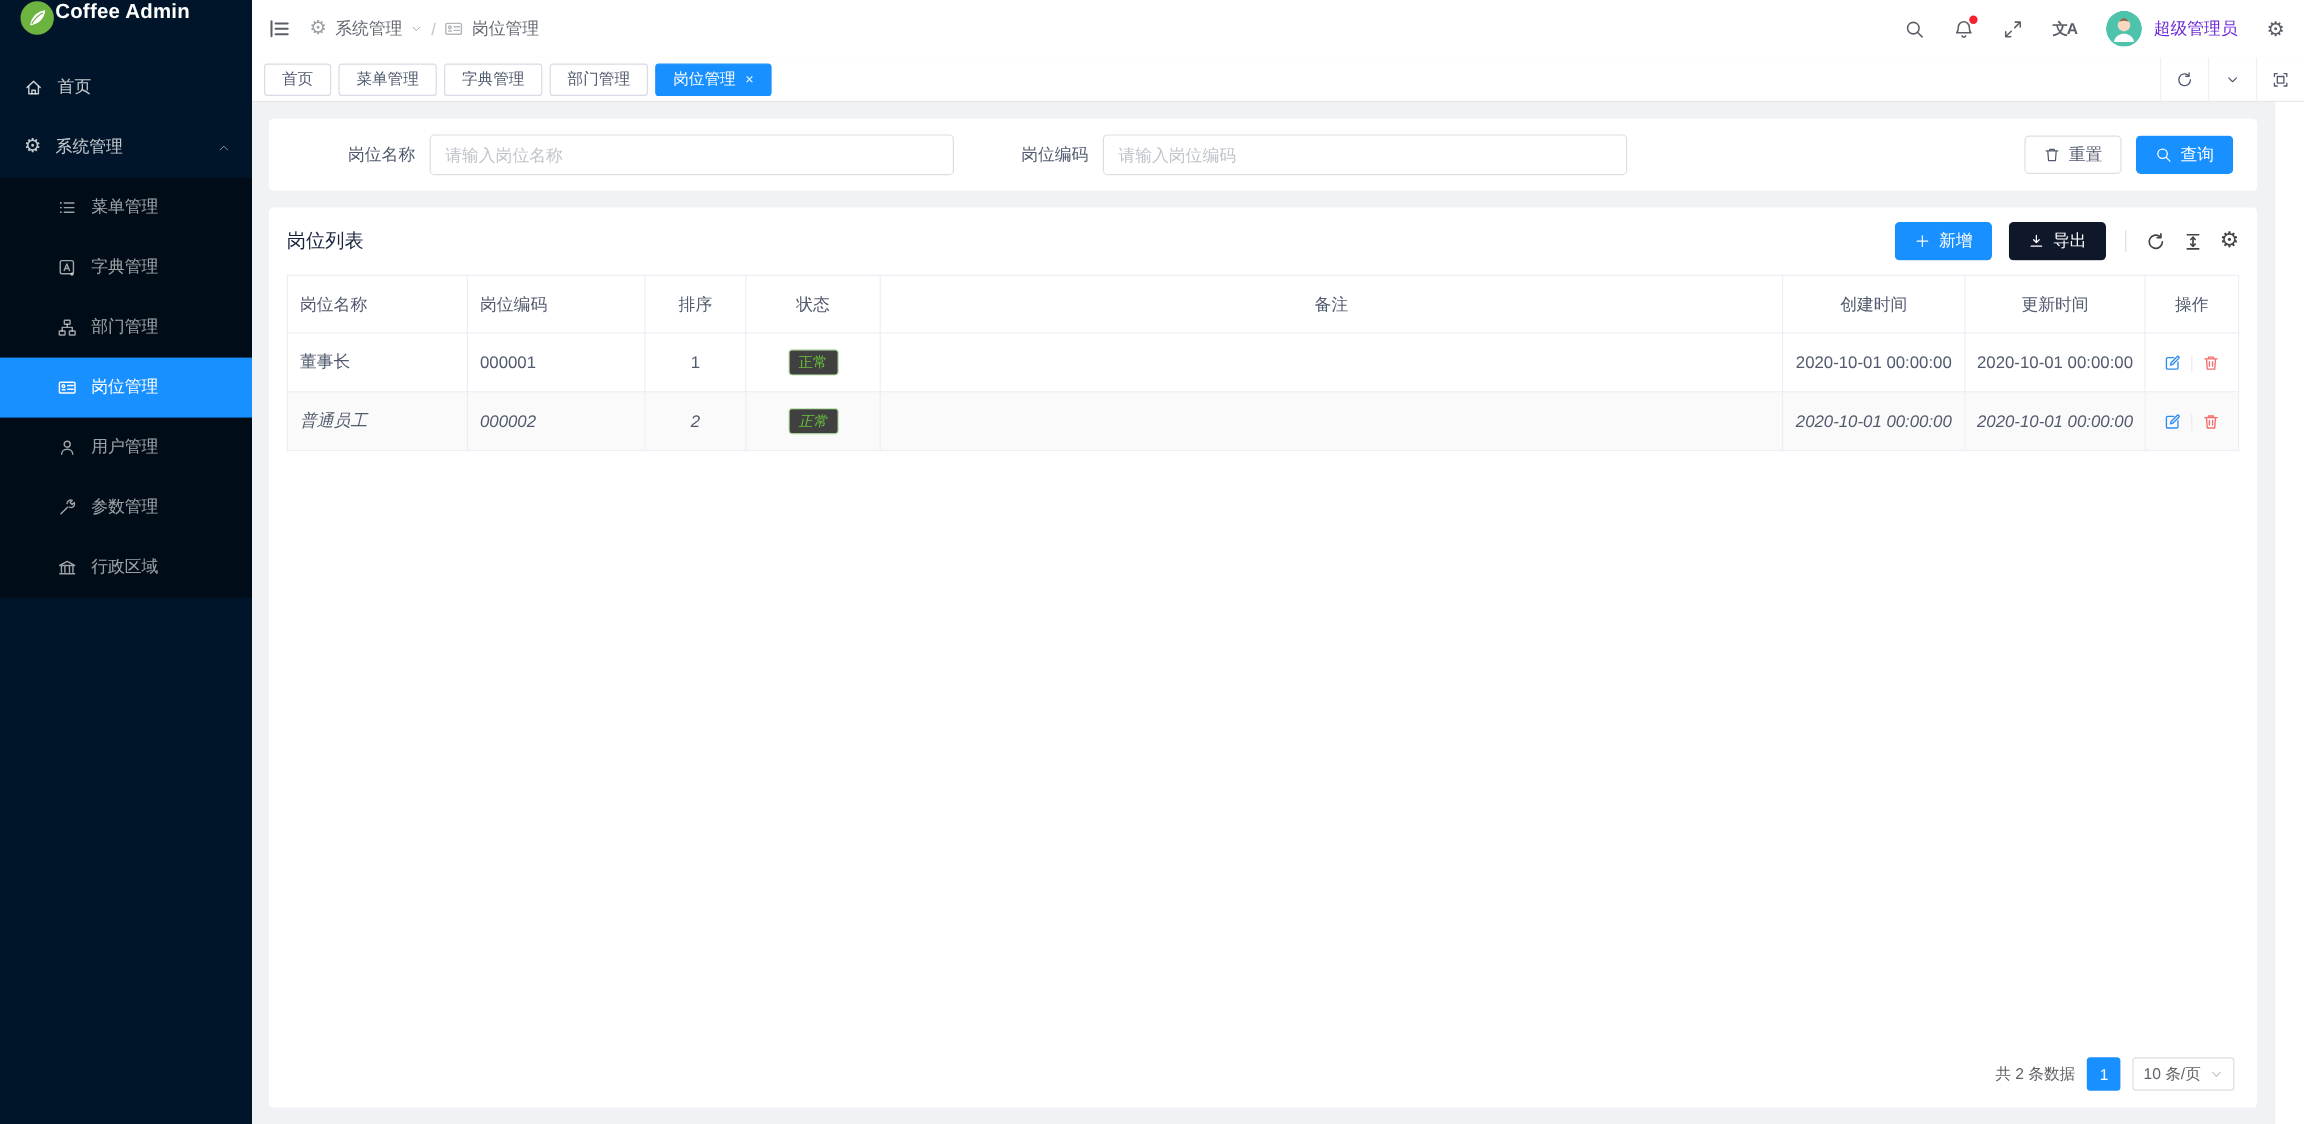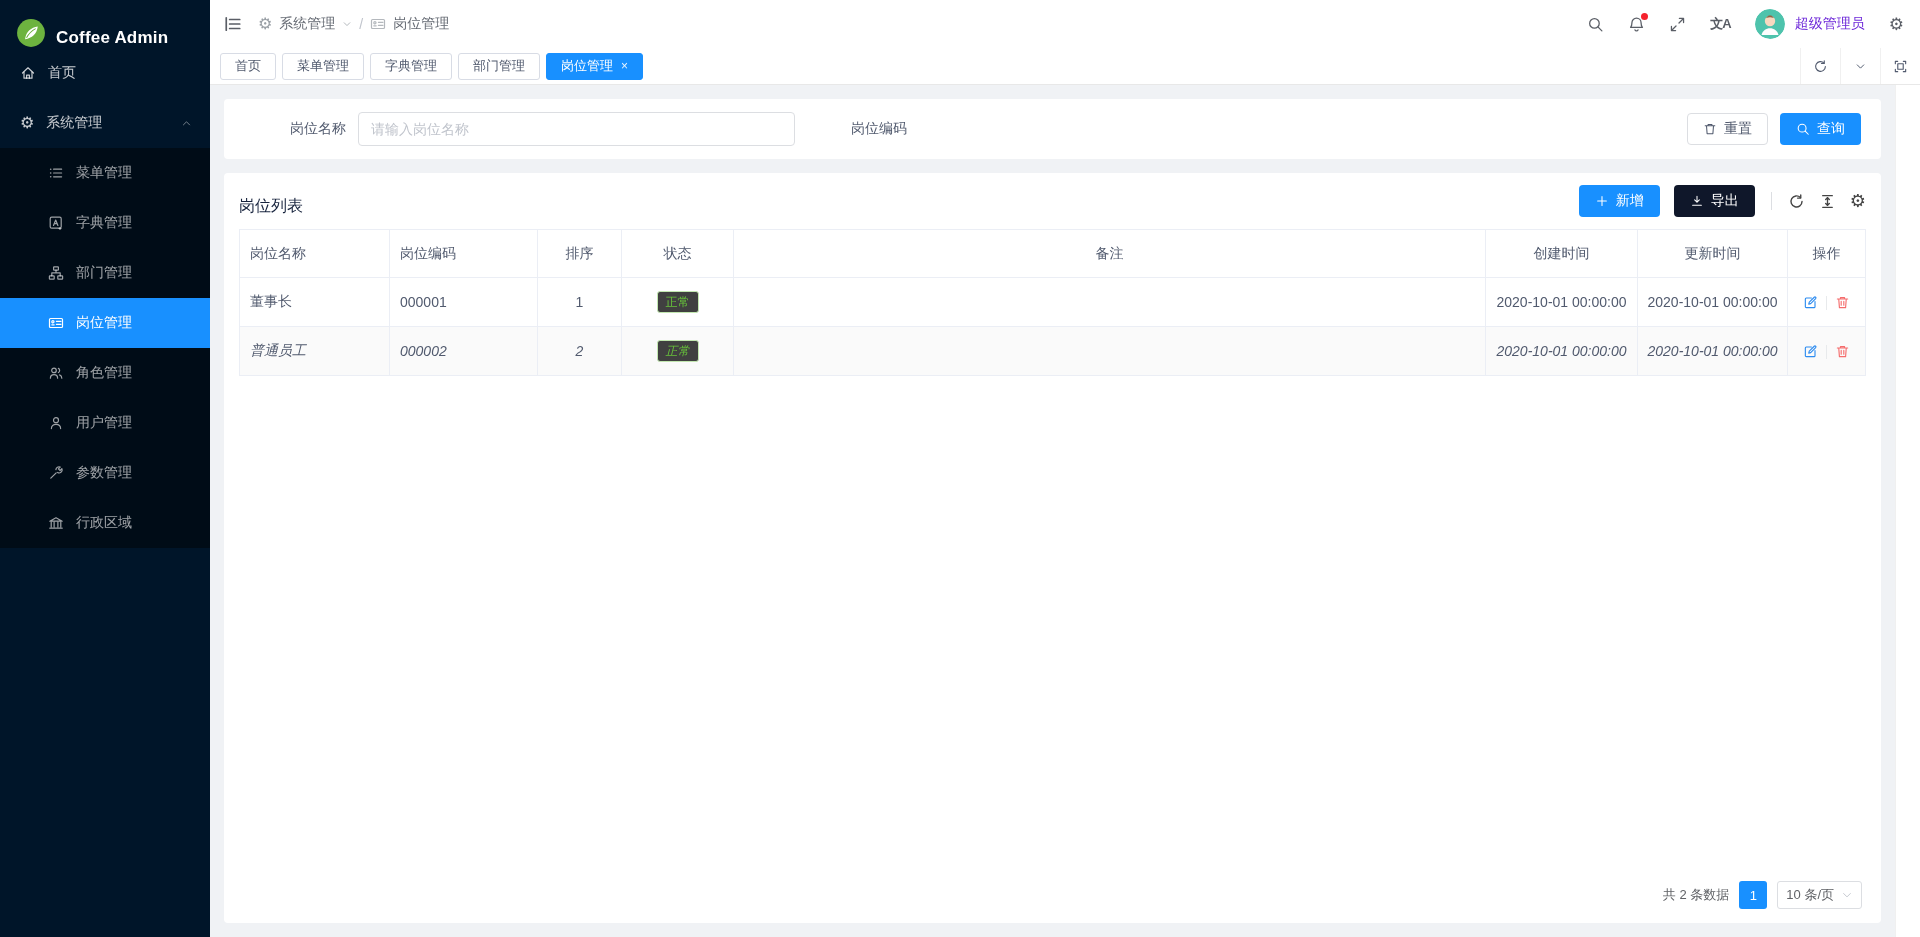--- a/index.html
+++ b/index.html
@@ -3,21 +3,21 @@
 <meta charset="utf-8">
 <style>
   * { margin:0; padding:0; box-sizing:border-box; }
   html,body { width:1920px; height:937px; overflow:hidden; }
   body { font-family:"Liberation Sans","DejaVu Sans",sans-serif; display:flex; background:#f0f2f5; color:#515a6e; }
   svg { display:block; }
   .ico { width:16px; height:16px; fill:none; stroke:currentColor; stroke-width:1.2; stroke-linecap:round; stroke-linejoin:round; }
 
   
   .sidebar { width:210px; flex-shrink:0; background:#001529; display:flex; flex-direction:column; }
-  .logo { height:48px; display:flex; align-items:flex-end; gap:10px; padding-left:16px; }
+  .logo { height:48px; display:flex; align-items:flex-start; padding-left:16px; }
   .logo-title { color:#fff; font-weight:bold; font-size:17px; letter-spacing:.2px; }
   .menu { flex:1; overflow:hidden; font-size:14px; }
   .menu-item { height:50px; display:flex; align-items:center; gap:12px; padding:0 18px 0 20px; color:rgba(255,255,255,.78); cursor:pointer; position:relative; }
   .menu-item .caret { margin-left:auto; opacity:.7; }
   .submenu { background:#000c17; }
   .submenu .menu-item { padding-left:48px; color:rgba(255,255,255,.62); }
   .menu-item.active { background:#1890ff; color:#fff; }
   .glyph-gear { font-size:16px; line-height:1; }
 
   
@@ -57,21 +57,21 @@
   .form-input::placeholder { color:#c0c4cc; }
   .form-actions { margin-left:auto; display:flex; gap:12px; }
   .btn { height:32px; padding:0 15px; border-radius:4px; font-size:14px; display:inline-flex; align-items:center; gap:7px; border:1px solid transparent; cursor:pointer; background:#fff; font-family:inherit; }
   .btn-default { border-color:#dcdee2; color:#515a6e; }
   .btn-primary { background:#1890ff; color:#fff; }
   .btn-warning { background:#0f172a; color:#fff; }
   .btn .ico { width:14px; height:14px; }
 
   
   .table-card { background:#fff; border-radius:4px; padding:12px 15px 8px; flex:1; display:flex; flex-direction:column; min-height:0; }
-  .card-header { display:flex; align-items:flex-end; margin-bottom:12px; }
+  .card-header { display:flex; align-items:center; margin-bottom:12px; }
   .card-title { font-size:16px; color:#17233d; }
   .card-actions { margin-left:auto; display:flex; align-items:center; gap:14px; }
   .tool-divider { width:1px; height:18px; background:#dcdee2; margin:0 2px; }
   .tool-icon { color:#444; cursor:pointer; }
   .tool-icon .ico { width:17px; height:17px; stroke-width:1.3; }
 
   table { width:100%; border-collapse:collapse; table-layout:fixed; font-size:14px; color:#515a6e; }
   th, td { border:1px solid #ebeef5; height:48px; font-weight:400; text-align:center; overflow:hidden; white-space:nowrap; }
   th { color:#515a6e; background:#fff; }
   td { height:49px; }
@@ -146,28 +146,20 @@
           </svg>
         <span>部门管理</span>
       </div>
       <div class="menu-item active">
         <svg class="ico" viewBox="0 0 16 16">
             <rect x="1.5" y="3.5" width="13" height="9" rx="1"></rect>
             <circle cx="4.9" cy="6.8" r="1.1"></circle>
             <path d="M3.8 9.8h2.4M8.4 6.3h4.6M8.4 9.3h4.6"></path>
           </svg>
         <span>岗位管理</span>
-      </div>
-      <div class="menu-item">
-        <svg class="ico" viewBox="0 0 16 16">
-            <circle cx="6" cy="5.4" r="2.3"></circle>
-            <path d="M2.4 13.2c0-2.1 1.6-3.6 3.6-3.6s3.6 1.5 3.6 3.6"></path>
-            <path d="M10.4 3.4a2.3 2.3 0 0 1 0 4.1M11.6 9.9c1.4.6 2.2 1.8 2.2 3.3"></path>
-          </svg>
-        <span>角色管理</span>
       </div>
       <div class="menu-item">
         <svg class="ico" viewBox="0 0 16 16">
             <circle cx="8" cy="5.2" r="2.5"></circle>
             <path d="M3.4 13.6c0-2.6 2-4.3 4.6-4.3s4.6 1.7 4.6 4.3"></path>
           </svg>
         <span>用户管理</span>
       </div>
       <div class="menu-item">
         <svg class="ico" viewBox="0 0 16 16">
@@ -283,20 +275,21 @@
   <div class="body-row">
     <div class="content">
 
       <section class="search-card">
         <div class="form-item first">
           <label class="form-label">岗位名称</label>
           <input class="form-input" value="" placeholder="请输入岗位名称" style="">
         </div>
         <div class="form-item second">
           <label class="form-label">岗位编码</label>
+          <input class="form-input" value="" placeholder="请输入岗位编码" style="">
         </div>
         <div class="form-actions">
           <button class="btn btn-default">
             <svg class="ico" viewBox="0 0 16 16">
                 <path d="M2.5 4.3h11M5.8 4.3V2.8h4.4v1.5M4 4.3l.7 9.2h6.6l.7-9.2"></path>
               </svg>
             <span>重置</span>
           </button>
           <button class="btn btn-primary">
             <svg class="ico" viewBox="0 0 16 16">

